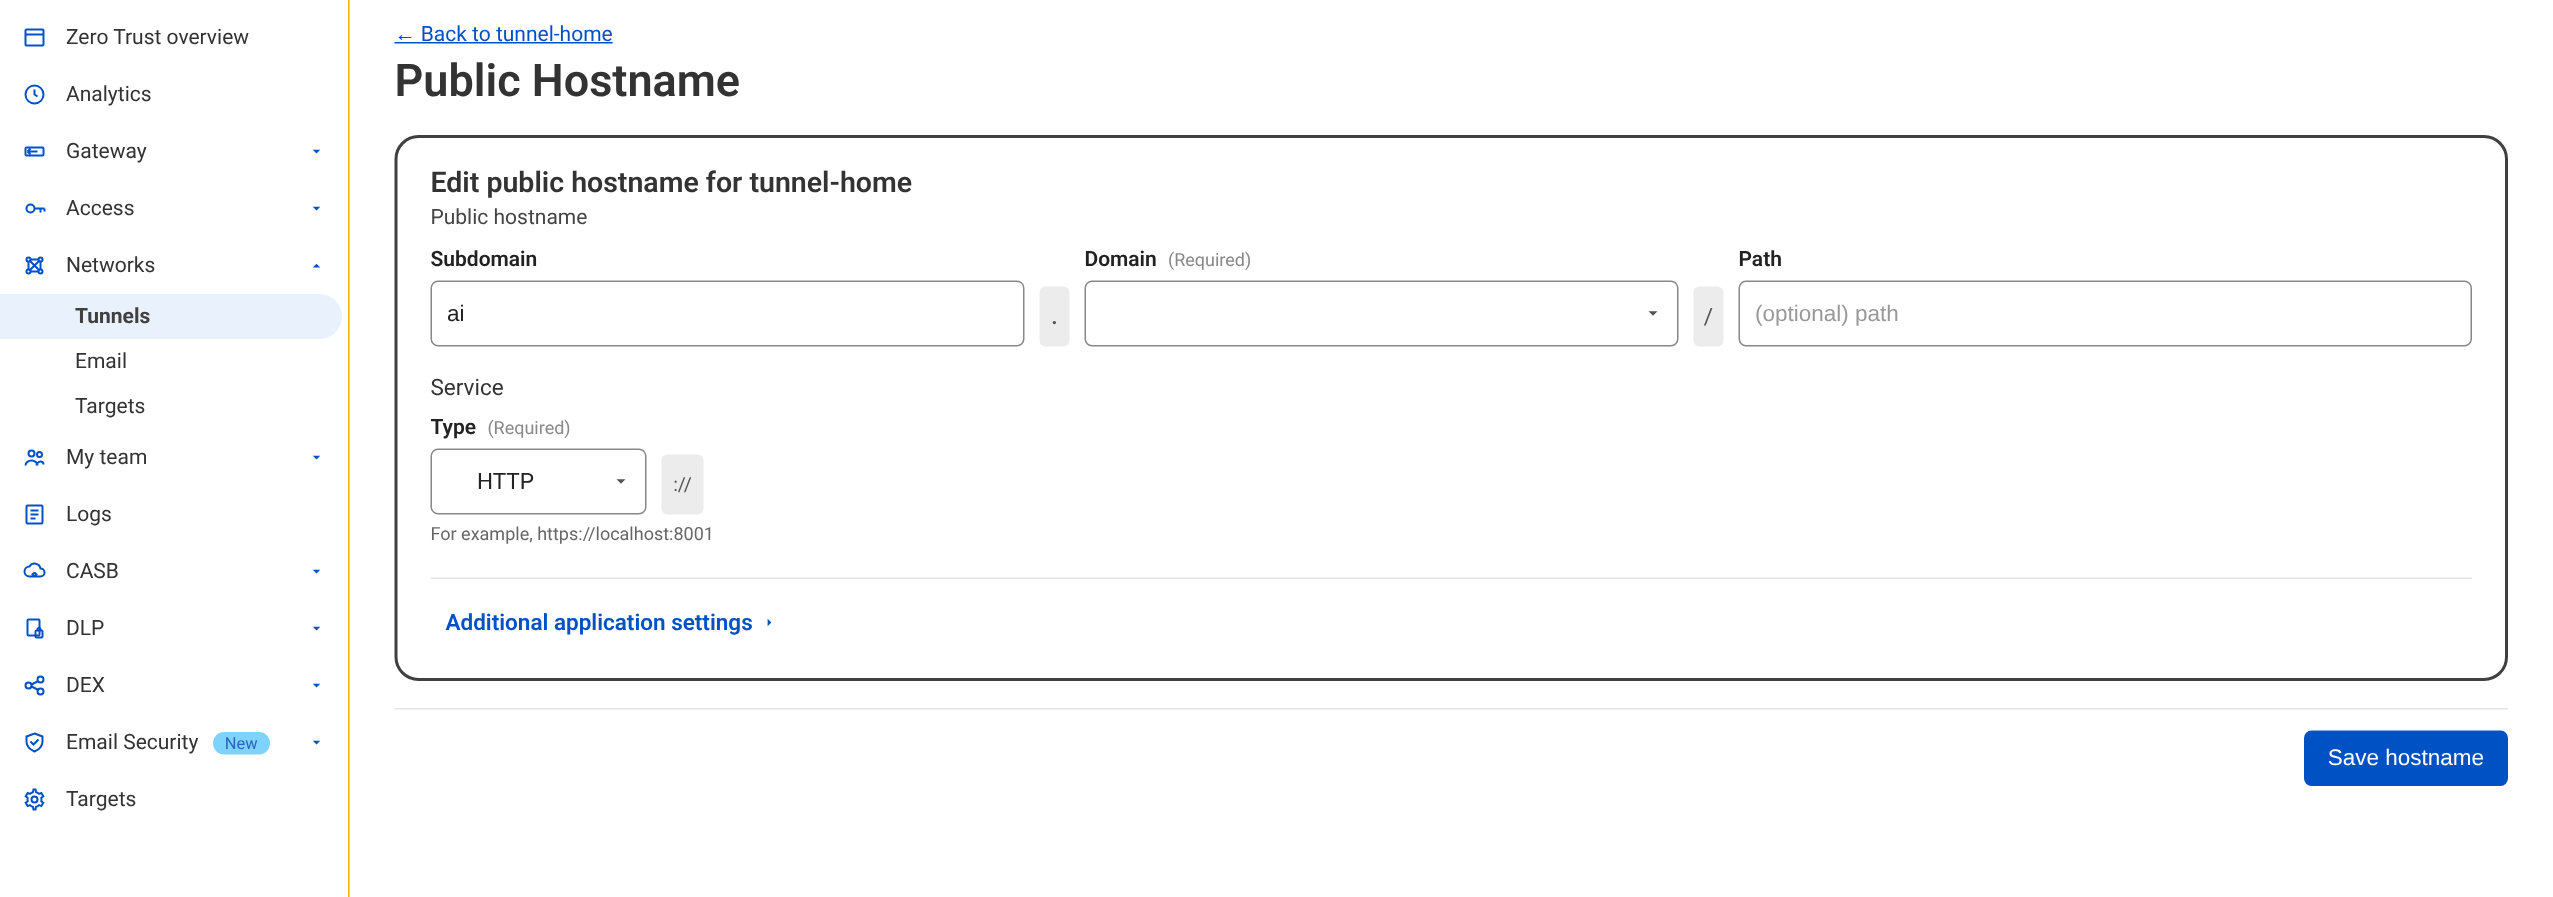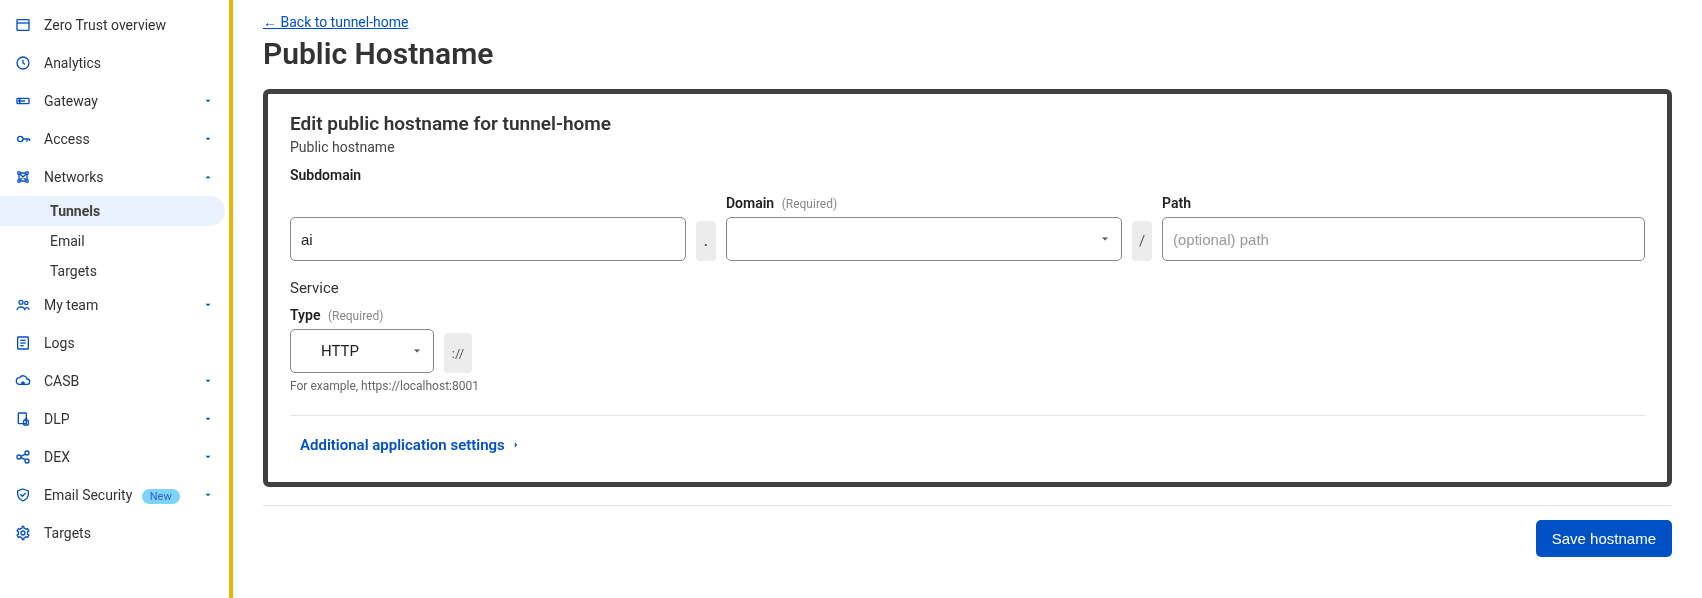--- a/index.html
+++ b/index.html
@@ -7,21 +7,21 @@
     font-family: -apple-system, BlinkMacSystemFont, "Segoe UI", Roboto, Helvetica, Arial, sans-serif;
     font-size: 14px;
     color: #222;
     background: #fff;
     display: flex;
     min-height: 598px;
   }
   
   .sidebar {
     width: 233px;
-    border-right: 4px solid #eab308;
+    border-right: 1px solid #eab308;
     padding-top: 6px;
     flex-shrink: 0;
   }
   .nav-item {
     display: flex;
     align-items: center;
     padding: 10px 14px 10px 14px;
     cursor: pointer;
     position: relative;
     color: #333;
@@ -83,22 +83,22 @@
     margin-bottom: 6px;
     cursor:pointer;
   }
   .page-title {
     font-size: 30px;
     font-weight: 600;
     color: #333;
     margin-bottom: 18px;
   }
   .panel {
-    border: 5px solid #404040;
-    border-radius: 6px;
+    border: 2px solid #404040;
+    border-radius: 16px;
     padding: 18px 22px 28px 22px;
   }
   .panel-title {
     font-size: 19px;
     font-weight: 600;
     color: #333;
     margin-bottom: 4px;
   }
   .panel-sub { font-size: 14px; color:#444; margin-bottom: 12px;}
   .row { display:flex; align-items:flex-end; gap: 10px; }
@@ -355,21 +355,21 @@
   </a>
 
   <h1 class="page-title">Public Hostname</h1>
 
   <section class="panel">
     <div class="panel-title">Edit public hostname for tunnel-home</div>
     <div class="panel-sub">Public hostname</div>
 
     
     <div class="row">
-      <div class="field" style="width:396px;gap:28px;">
+      <div class="field" style="width:396px;">
         <label class="field-label">Subdomain</label>
         <input class="input" type="text" value="ai" style="">
       </div>
 
       <div class="sep-box sep-dot">.</div>
 
       <div class="field" style="width:396px;">
         <label class="field-label">
           <span>Domain</span>
           <span class="req">(Required)</span>

